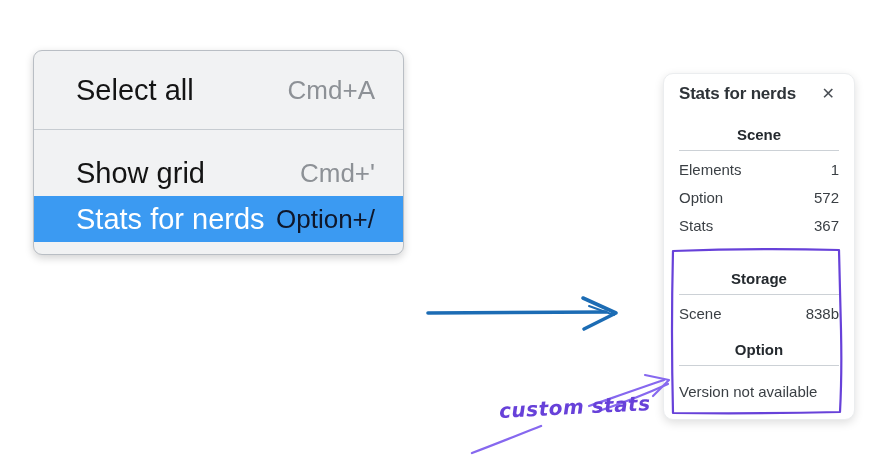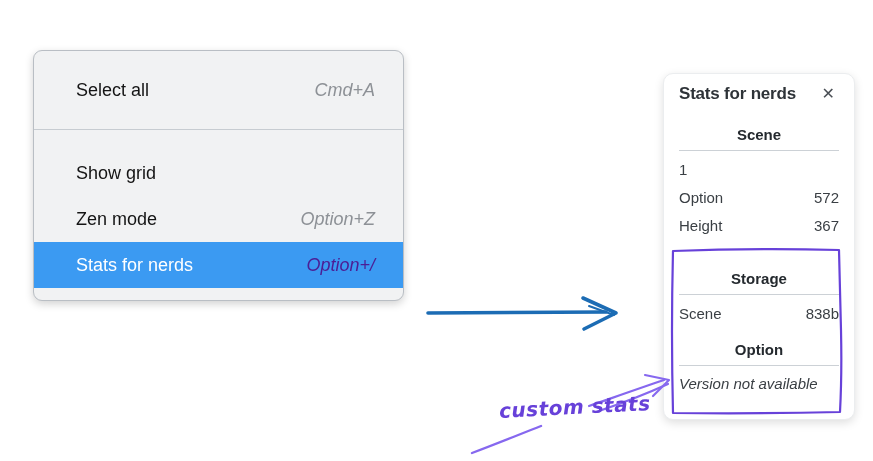--- a/index.html
+++ b/index.html
@@ -14,25 +14,25 @@
     box-shadow:0 3px 9px rgba(0,0,0,0.18);
     overflow:hidden;
   }
   .menu-group-1 { padding:16px 0; }
   .menu-group-2 { padding:20px 0 12px;text-align:right; }
   .menu-separator { border-top:1px solid #c7ccd1; }
   .menu-row {
     height:46px; display:flex; align-items:center; justify-content:space-between;
     padding:0 28px 0 42px; cursor:default;
   }
-  .menu-label { font-size:18px; color:#141414; }
-  .menu-shortcut { font-size:18px; color:#8d9196;font-style:italic; }
+  .menu-label { font-size:29px; color:#141414; }
+  .menu-shortcut { font-size:26px; color:#8d9196; }
   .menu-row.active { background:#3b9af2; }
   .menu-row.active .menu-label { color:#ffffff; }
-  .menu-row.active .menu-shortcut { color:#4c1d95; }
+  .menu-row.active .menu-shortcut { color:#0f172a; }
 
   
   .stats-panel {
     position:absolute; left:663px; top:73px; width:192px; height:347px;
     background:#ffffff; border:1px solid #ebedef; border-radius:10px;
     box-shadow:0 3px 10px rgba(0,0,0,0.13);
     padding:10px 15px; color:#3a3f44;
   }
   .panel-titlebar { display:flex; align-items:center; justify-content:space-between;
     margin-bottom:20px; }
@@ -40,21 +40,21 @@
   .panel-close { font-size:16px; color:#4a4f55; line-height:16px; padding:0 4px;
     cursor:pointer; font-weight:400; }
   .section-header { text-align:center; font-size:15px; font-weight:bold; color:#24292e;
     line-height:22px; }
   .section-rule { border:none; border-top:1px solid #ccd1d6; margin:4px 0 5px; }
   .stat-row { display:flex; justify-content:space-between; font-size:15px;
     line-height:28px; color:#3a3f44; }
   .sec-scene { margin-top:0; }
   .sec-storage { margin-top:28px; }
   .sec-version { margin-top:11px; }
-  .version-note { font-size:15px; line-height:24px; color:#3a3f44; margin-top:6px;font-style:italic; }
+  .version-note { font-size:15px; line-height:24px; color:#3a3f44; margin-top:14px; }
 
   
   .annot-svg { position:absolute; left:0; top:0; width:873px; height:461px;
     pointer-events:none; z-index:5; }
   .custom-stats-label {
     position:absolute; left:499px; top:395px; z-index:6;
     font-family:"DejaVu Sans", sans-serif; font-style:italic; font-weight:bold;
     font-size:20px; letter-spacing:0.5px; color:#6741d9;
     transform:rotate(-3deg); pointer-events:none;
   }
@@ -68,50 +68,48 @@
     <div class="menu-group-1">
       <div class="menu-row">
         <span class="menu-label">Select all</span>
         <span class="menu-shortcut">Cmd+A</span>
       </div>
     </div>
     <div class="menu-separator"></div>
     <div class="menu-group-2">
       <div class="menu-row">
         <span class="menu-label">Show grid</span>
-      </div>
-      <div class="menu-row">
-        <span class="menu-label">Zen mode</span>
-        <span class="menu-shortcut">Option+Z</span>
+        <span class="menu-shortcut">Cmd+'</span>
       </div>
       <div class="menu-row active">
         <span class="menu-label">Stats for nerds</span>
         <span class="menu-shortcut">Option+/</span>
       </div>
     </div>
   </div>
 
   <div class="stats-panel">
     <div class="panel-titlebar">
       <span class="panel-title">Stats for nerds</span>
       <span class="panel-close">✕</span>
     </div>
 
     <div class="sec-scene">
       <div class="section-header">Scene</div>
       <hr class="section-rule">
       <div class="stat-row">
+        <span>Elements</span>
         <span>1</span>
       </div>
       <div class="stat-row">
         <span>Option</span>
         <span>572</span>
       </div>
       <div class="stat-row">
-        <span>Height</span>
+        <span>Stats</span>
         <span>367</span>
       </div>
     </div>
 
     <div class="sec-storage">
       <div class="section-header">Storage</div>
       <hr class="section-rule">
       <div class="stat-row">
         <span>Scene</span>
         <span>838b</span>

